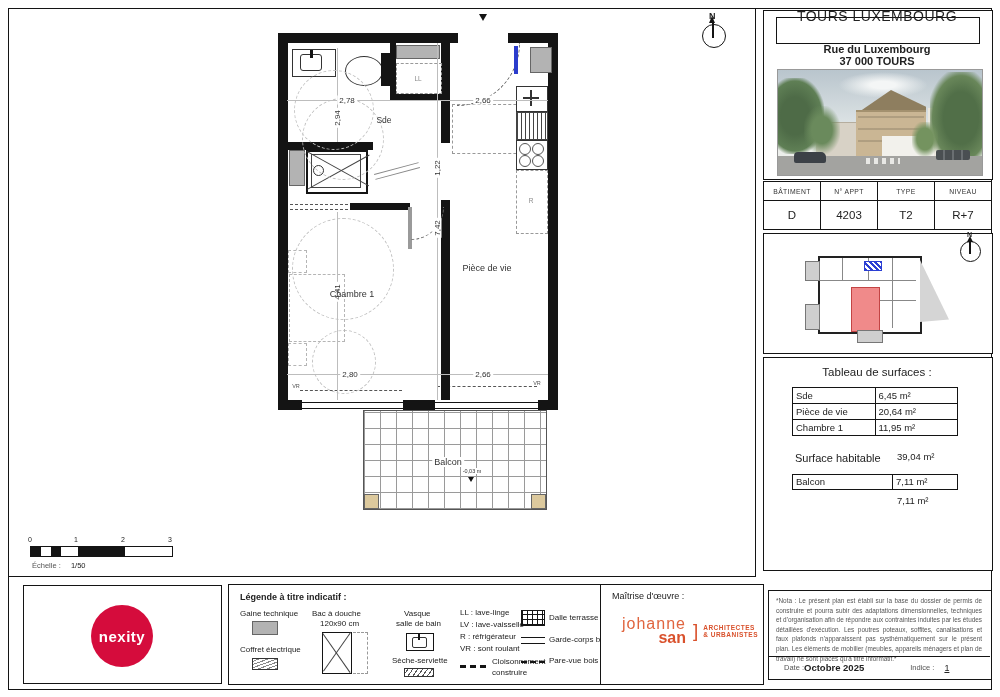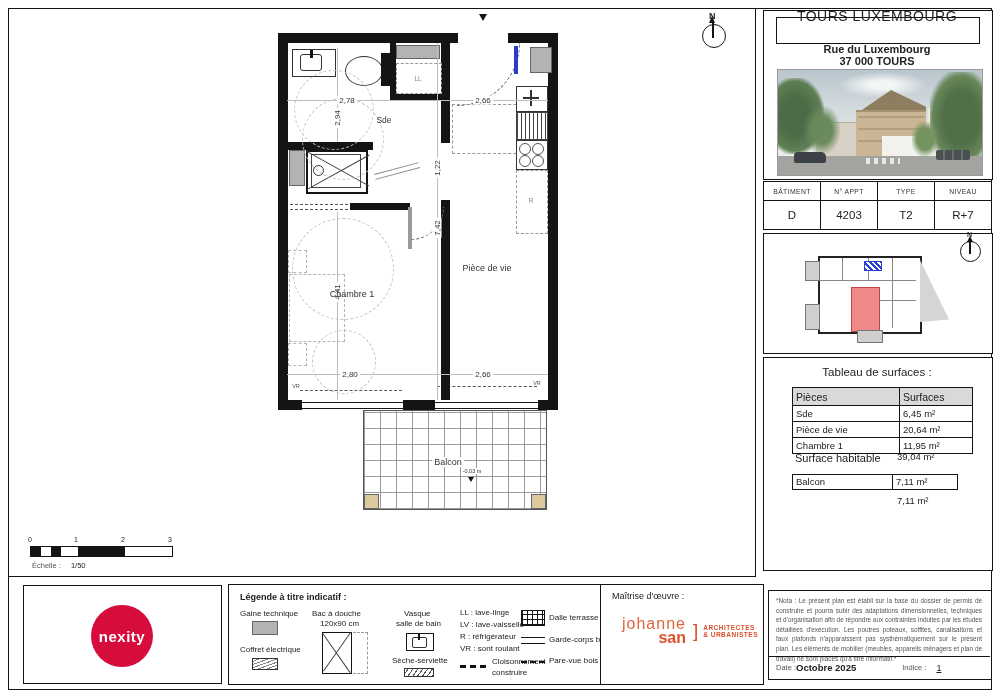--- a/index.html
+++ b/index.html
@@ -230,24 +230,20 @@
   <div class="a" style="left:851px;top:287px;width:27px;height:43px;background:#f08a8a;border:1px solid #c34444"></div>
   <div class="a" style="left:857px;top:330px;width:24px;height:11px;background:#cfcfcf;border:1px solid #777"></div>
   <div class="a" style="left:805px;top:261px;width:13px;height:18px;background:#cfcfcf;border:1px solid #777"></div>
   <div class="a" style="left:805px;top:304px;width:13px;height:24px;background:#cfcfcf;border:1px solid #777"></div>
   <div class="a" style="left:920px;top:260px;width:29px;height:62px;background:#d5d5d5;clip-path:polygon(0 0,100% 96%,0 100%)"></div>
 
   <div class="a bx" style="left:763px;top:357px;width:228px;height:212px"></div>
   <div class="a" style="left:877px;top:372px;transform:translate(-50%,-50%);font-size:11.5px;white-space:nowrap">Tableau de surfaces :</div>
   <table class="a surftbl" style="left:792px;top:387px">
     <tbody>
-        <tr>
-      <th style="width:100px">Pièces</th>
-      <th style="width:66px">Surfaces</th>
-    </tr>
     <tr>
       <td>Sde</td>
       <td>6,45 m²</td>
     </tr>
     <tr>
       <td>Pièce de vie</td>
       <td>20,64 m²</td>
     </tr>
     <tr>
       <td>Chambre 1</td>
@@ -316,19 +312,19 @@
     <span style="color:#d9512c;font-size:19px;margin:0 5px 0 7px">]</span>
     <div style="display:flex;flex-direction:column">
       <span style="color:#d9512c;font-size:6.5px;font-weight:bold;letter-spacing:.5px">ARCHITECTES</span>
       <span style="color:#d9512c;font-size:6.5px;font-weight:bold;letter-spacing:.5px">&amp; URBANISTES</span>
     </div>
   </div>
 
   <div class="a b1" style="left:768px;top:590px;width:222px;height:88px;border-color:#141414"></div>
   <div class="a" style="left:776px;top:596px;width:206px;font-size:6.4px;line-height:1.5;color:#555;text-align:justify">*Nota : Le présent plan est établi sur la base du dossier de permis de construire et pourra subir des adaptations dimensionnelles, techniques et d'organisation afin de répondre aux contraintes induites par les études détaillées d'exécution. Les poutres poteaux, soffites, canalisations et faux plafonds n'apparaissent pas systhématiquement sur le présent plan. Les éléments de mobilier (meubles, appareils ménagers et plan de travail) ne sont placés qu'à titre informatif.*</div>
   <div class="a" style="left:768px;top:656px;width:222px;height:22px;border-top:1px solid #141414;box-sizing:border-box;display:flex;align-items:center">
-    <span style="font-size:7.5px;color:#555;margin-left:8px">Date :</span>
+    <span style="font-size:7.5px;color:#555;margin-left:16px">Date :</span>
     <span style="font-size:9.5px;font-weight:bold;margin-left:0">Octobre 2025</span>
     <span style="font-size:7.5px;color:#555;margin-left:46px">Indice :</span>
     <span style="font-size:9px;margin-left:10px;text-decoration:underline">1</span>
   </div>
 
 </div>
 
 </body></html>

